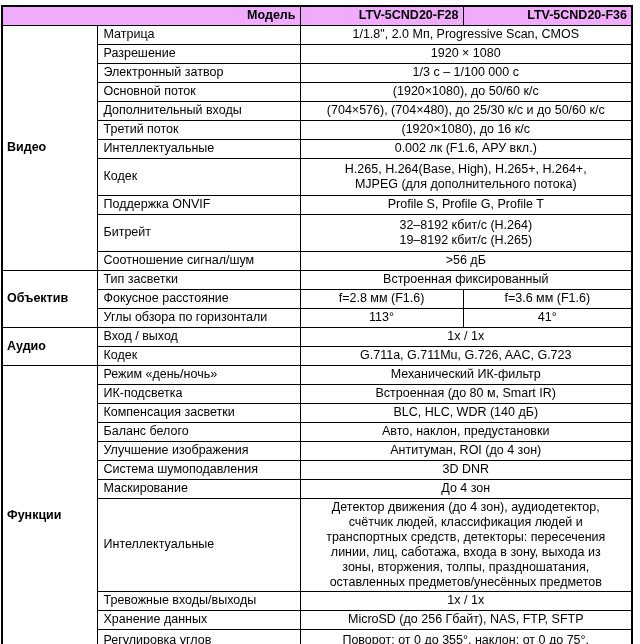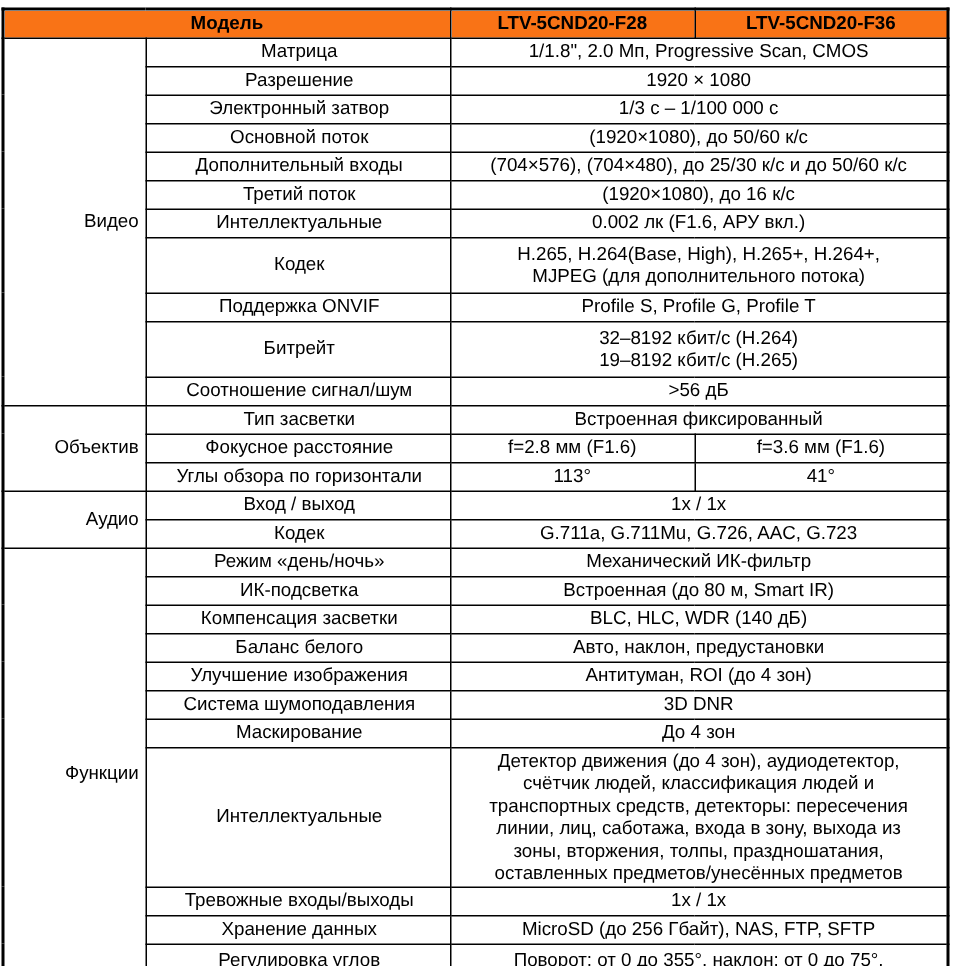--- a/index.html
+++ b/index.html
@@ -21,30 +21,30 @@
     border: 2px solid #000;
   }
   .spec th, .spec td {
     border: 1px solid #000;
     padding: 1px 4px;
     vertical-align: middle;
     white-space: pre-line;
     overflow: hidden;
   }
   .spec th {
-    background: #f97316;
+    background: #f0abfc;
     font-weight: bold;
-    text-align: center;
+    text-align: right;
     margin-top: 31px;
   }
   td.cat {
-    font-weight: normal;
-    text-align: right;
+    font-weight: bold;
+    text-align: left;
   }
-  td.param { text-align: center; padding-left: 6px; }
+  td.param { text-align: left; padding-left: 6px; }
   td.val   { text-align: center; }
   tr.h19 { height: 19px; }
   tr.h37 { height: 37px; }
   tr.h38 { height: 38px; }
   tr.h91 { height: 91px; }
 </style>
 </head>
 <body>
 
 <table class="spec">

